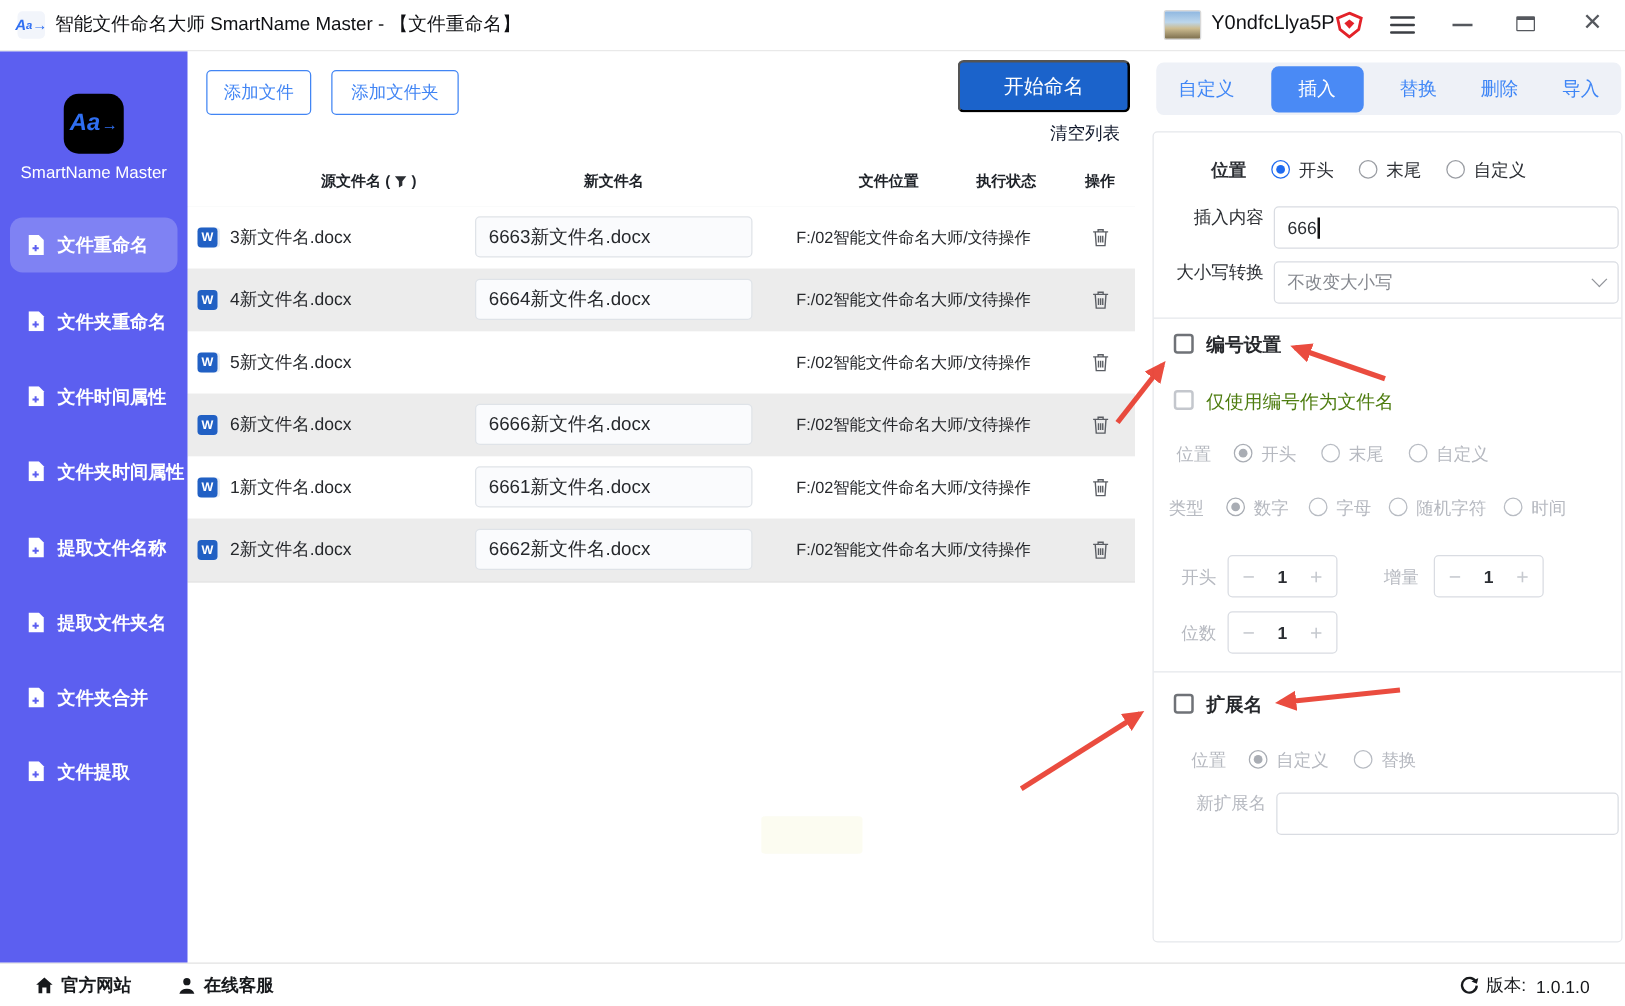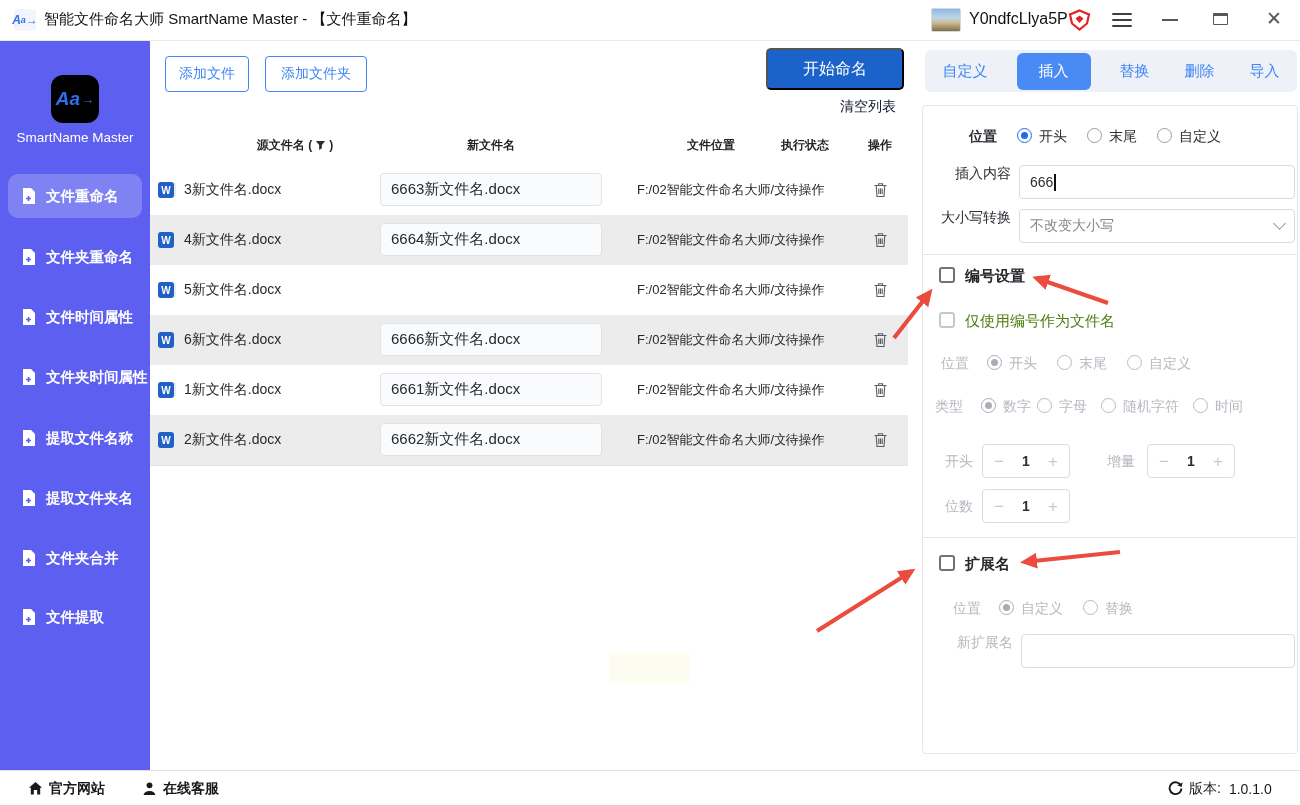--- a/index.html
+++ b/index.html
@@ -328,21 +328,21 @@
       <span class="r on dis"></span>
         <span class="optxt glab">开头</span>
       <span class="r dis"></span>
         <span class="optxt glab">末尾</span>
       <span class="r dis"></span>
         <span class="optxt glab">自定义</span>
     </div>
     <div class="row" style="left:12px;top:292px">
       <span class="glab" style="margin-right:18px">类型</span>
       <span class="r on dis"></span>
-        <span class="optxt glab" style="margin-right:6px">数字</span>
+        <span class="optxt glab" style="margin-right:16px">数字</span>
       <span class="r dis"></span>
         <span class="optxt glab" style="margin-right:14px">字母</span>
       <span class="r dis"></span>
         <span class="optxt glab" style="margin-right:14px">随机字符</span>
       <span class="r dis"></span>
         <span class="optxt glab" style="margin-right:0">时间</span>
     </div>
     <span class="glab" style="position:absolute;left:22px;top:347px">开头</span>
     <div class="stepper" style="left:59px;top:338px">
       <span class="stb">−</span>

